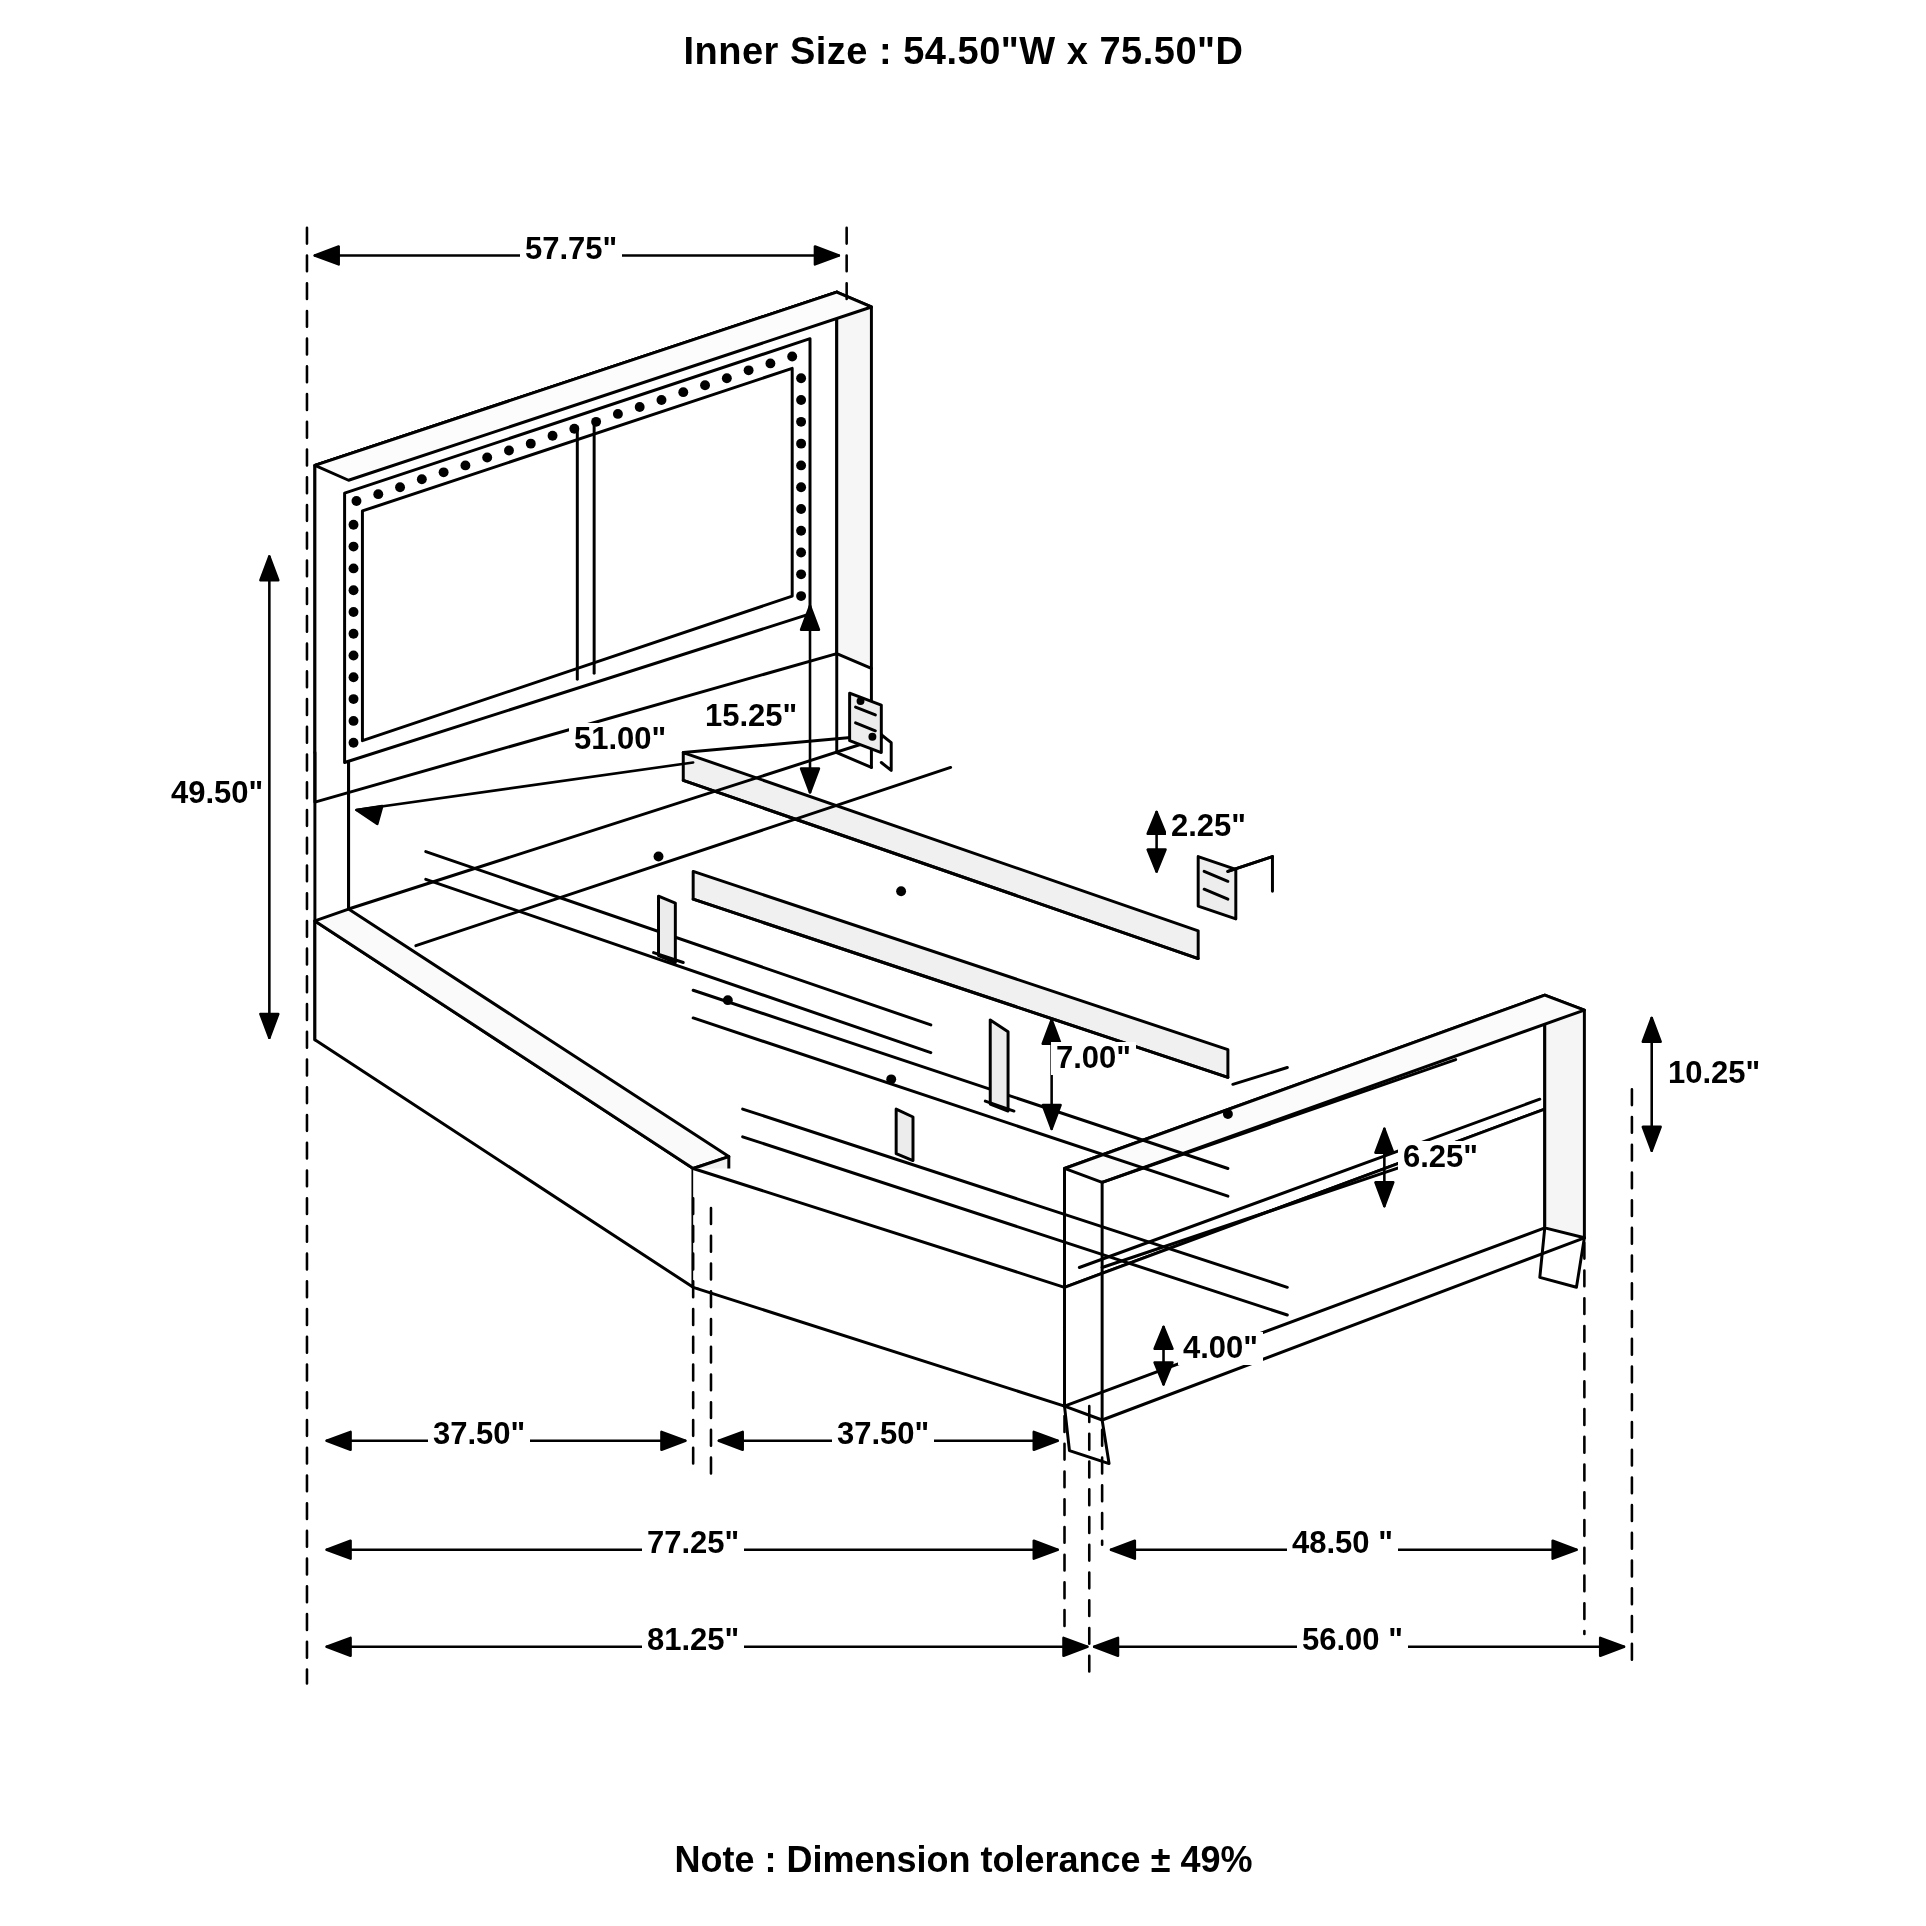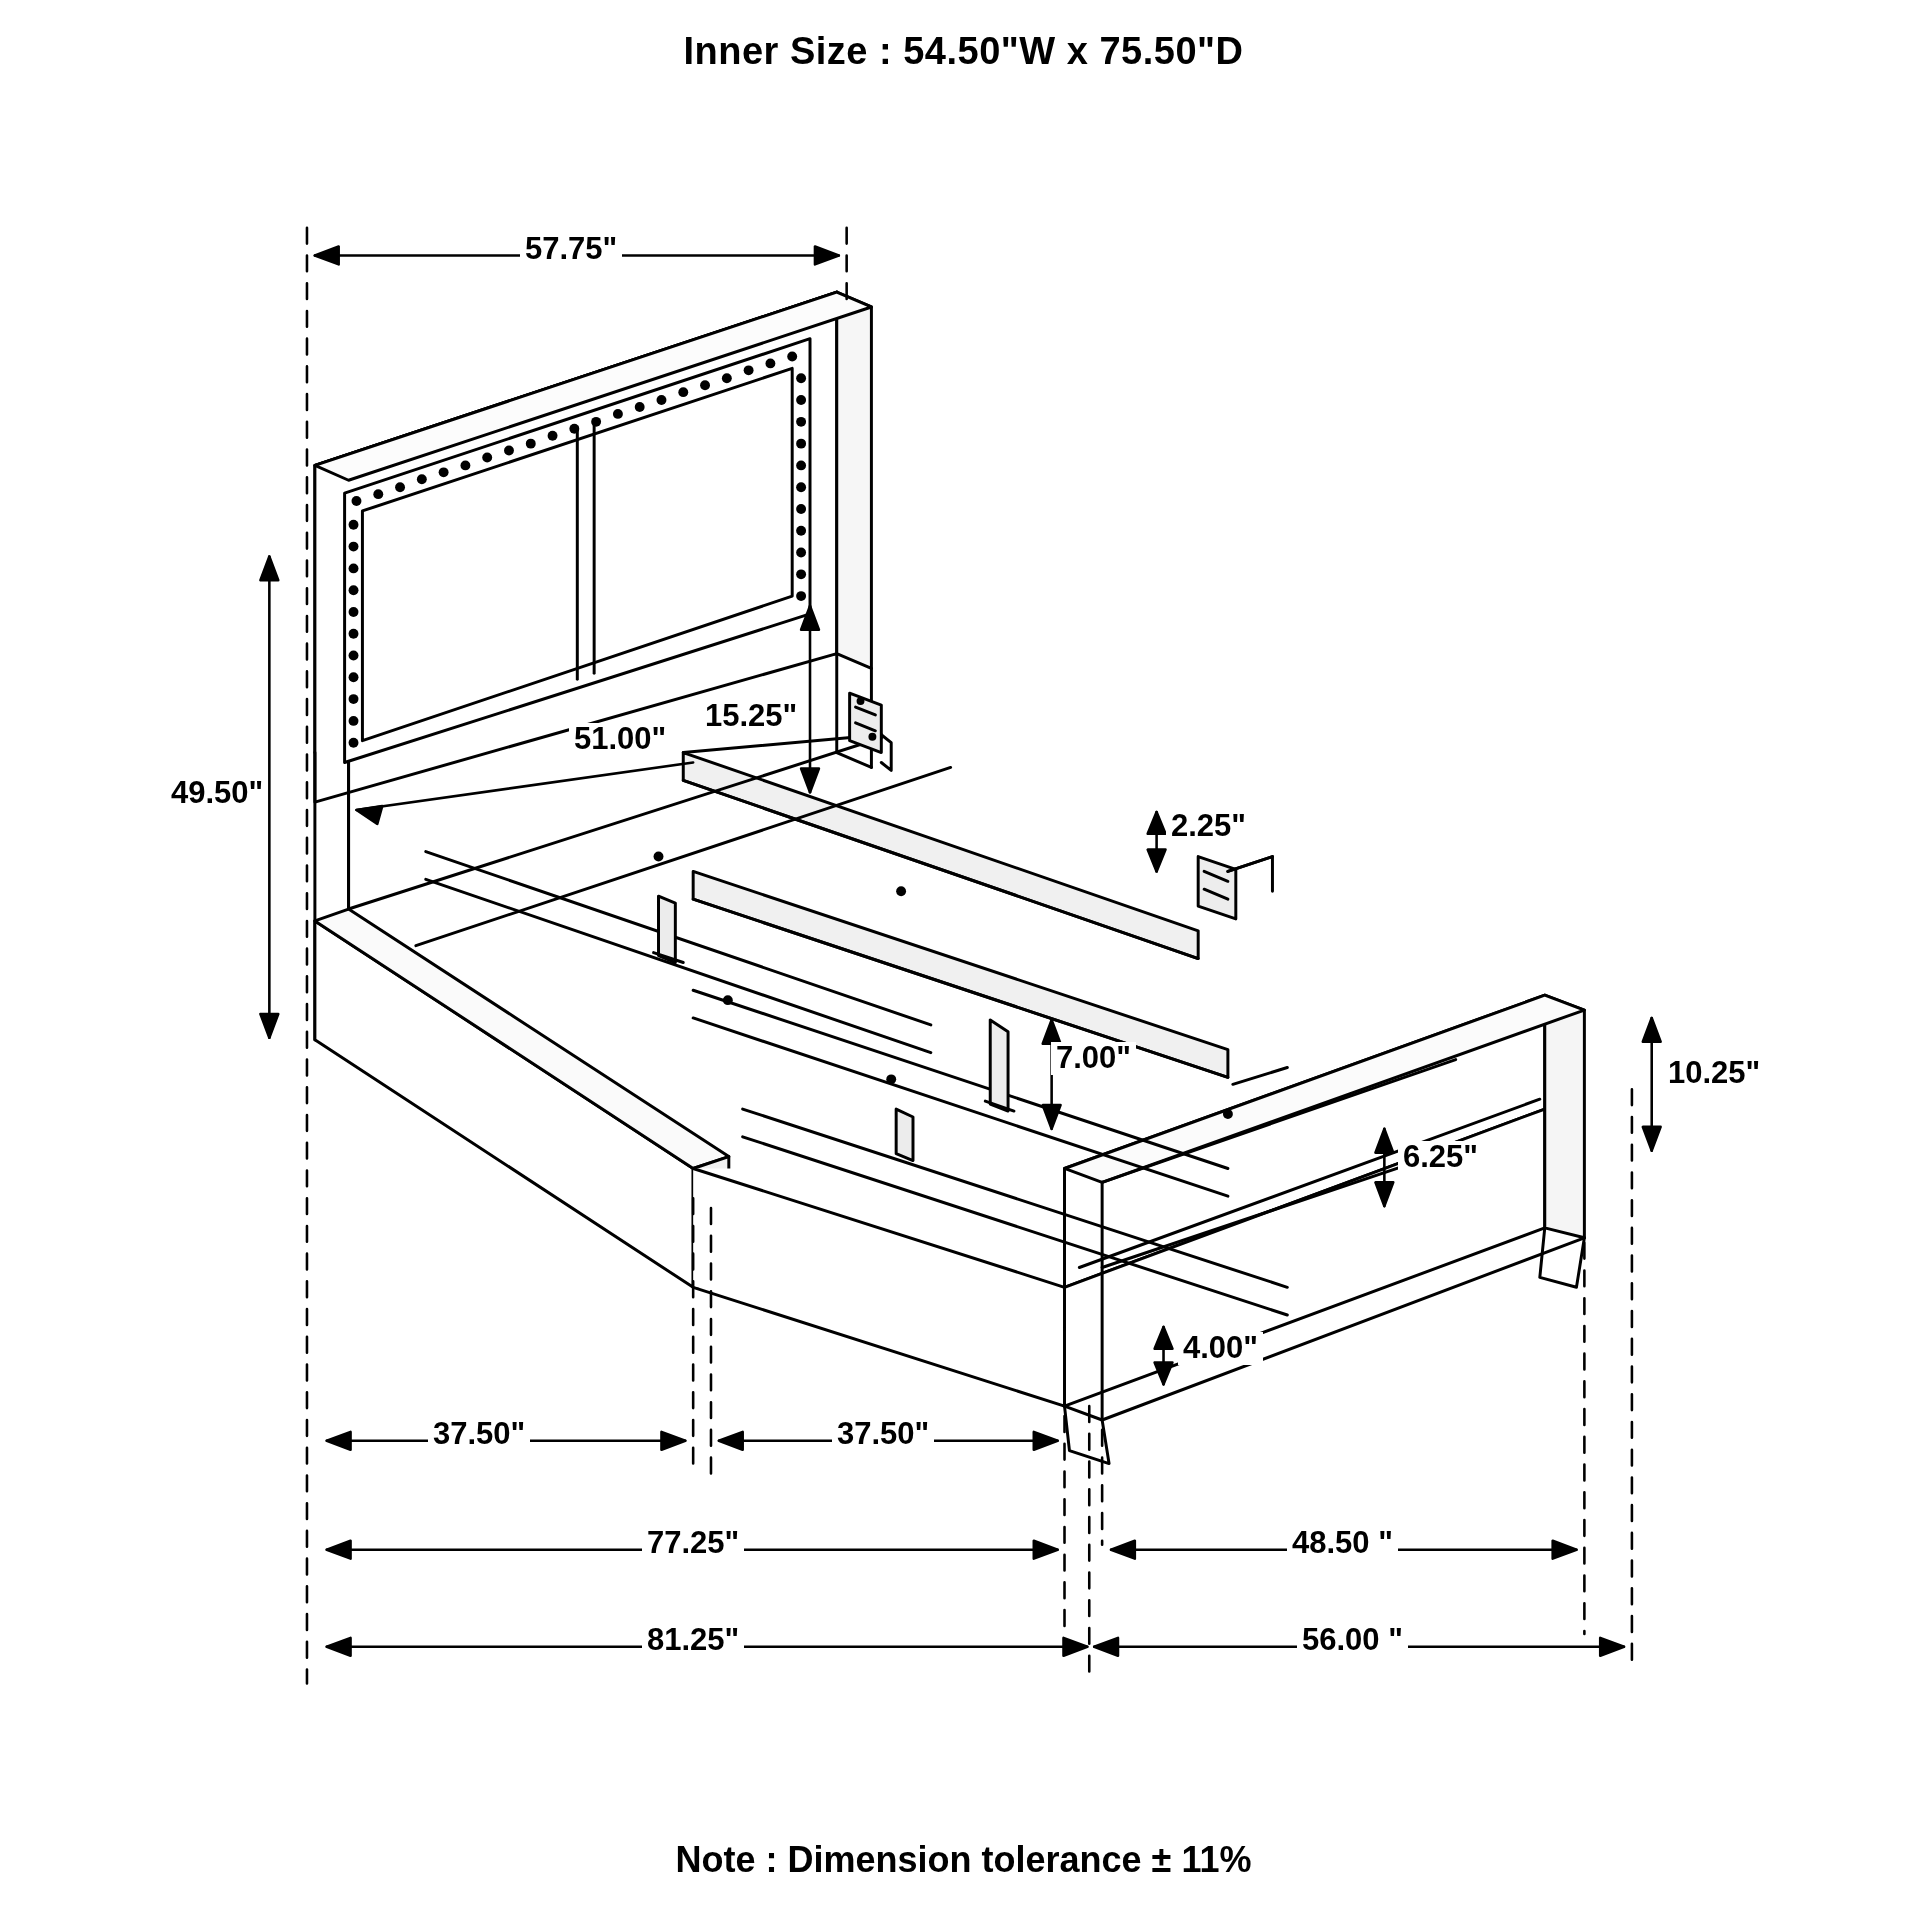--- a/index.html
+++ b/index.html
@@ -289,16 +289,16 @@
   <div class="dimlabel" style="left:1663px; top:1057px;">10.25"</div>
   <div class="dimlabel" style="left:1398px; top:1141px;">6.25"</div>
   <div class="dimlabel" style="left:1178px; top:1332px;">4.00"</div>
   <div class="dimlabel" style="left:428px; top:1418px;">37.50"</div>
   <div class="dimlabel" style="left:832px; top:1418px;">37.50"</div>
   <div class="dimlabel" style="left:642px; top:1527px;">77.25"</div>
   <div class="dimlabel" style="left:1287px; top:1527px;">48.50 "</div>
   <div class="dimlabel" style="left:642px; top:1624px;">81.25"</div>
   <div class="dimlabel" style="left:1297px; top:1624px;">56.00 "</div>
 
-  <div class="note">Note : Dimension tolerance ± 11%</div>
+  <div class="note">Note : Dimension tolerance ± 49%</div>
 
 </div>
 
 
 </body></html>

